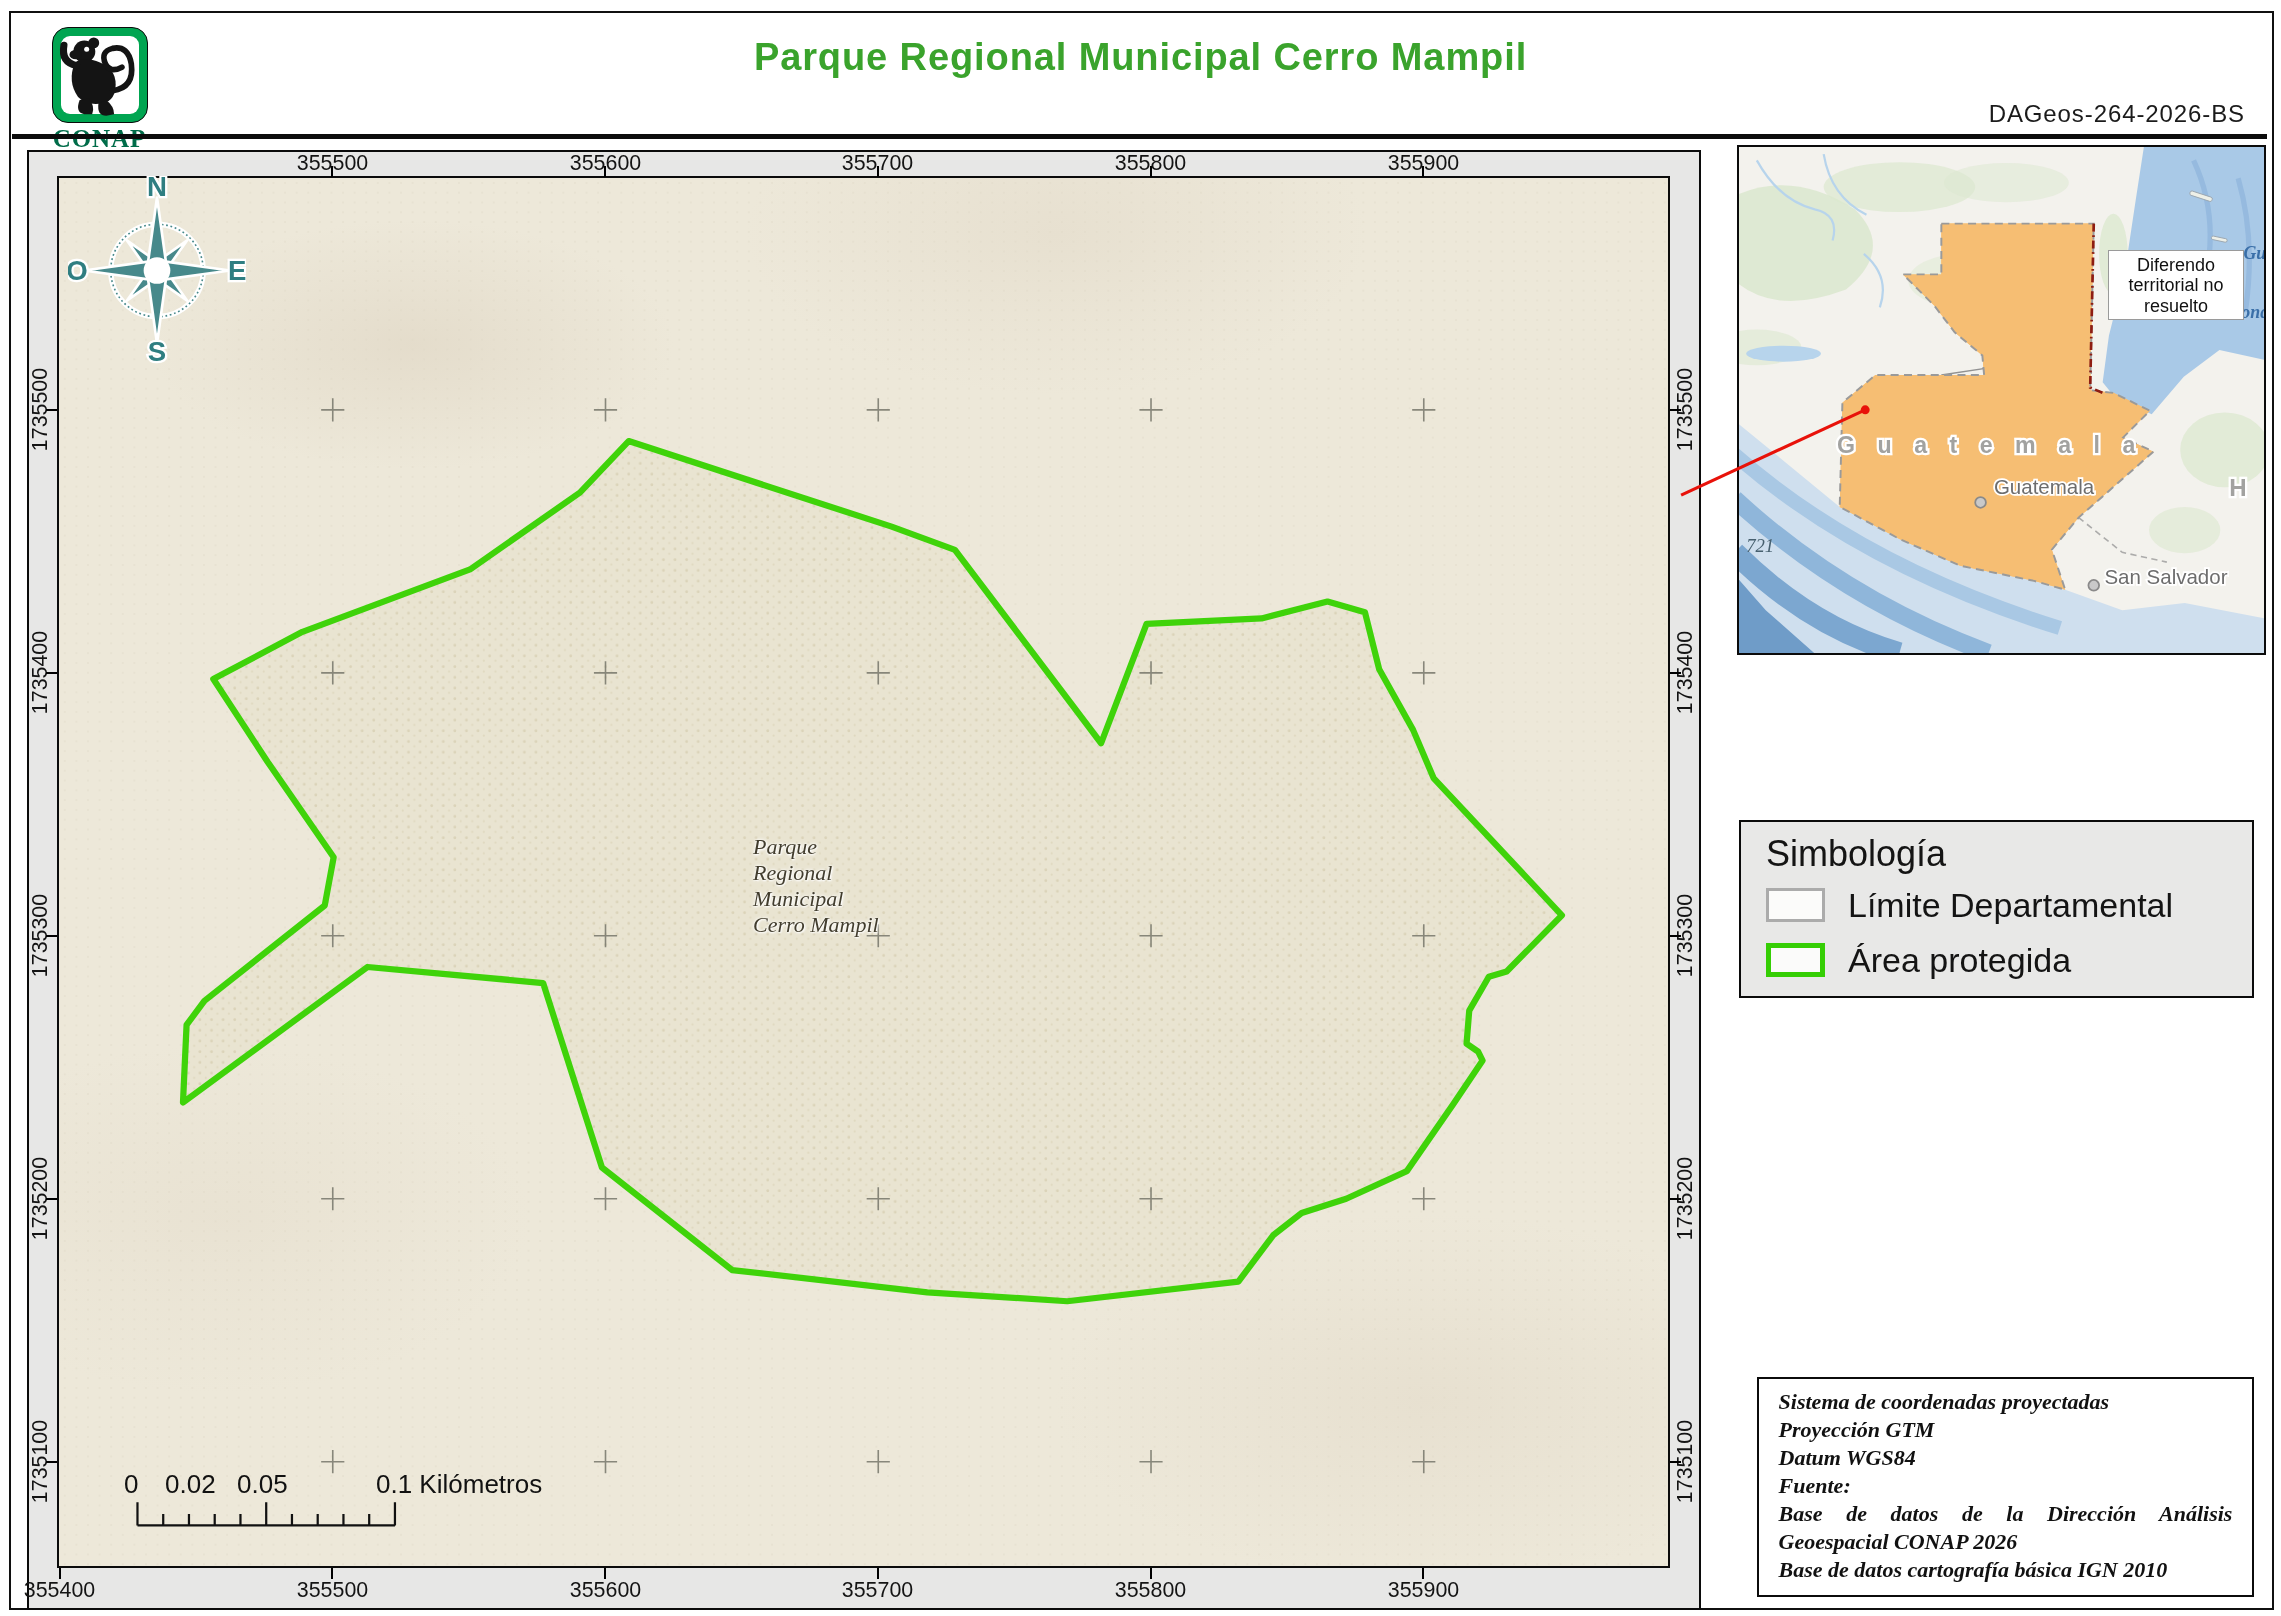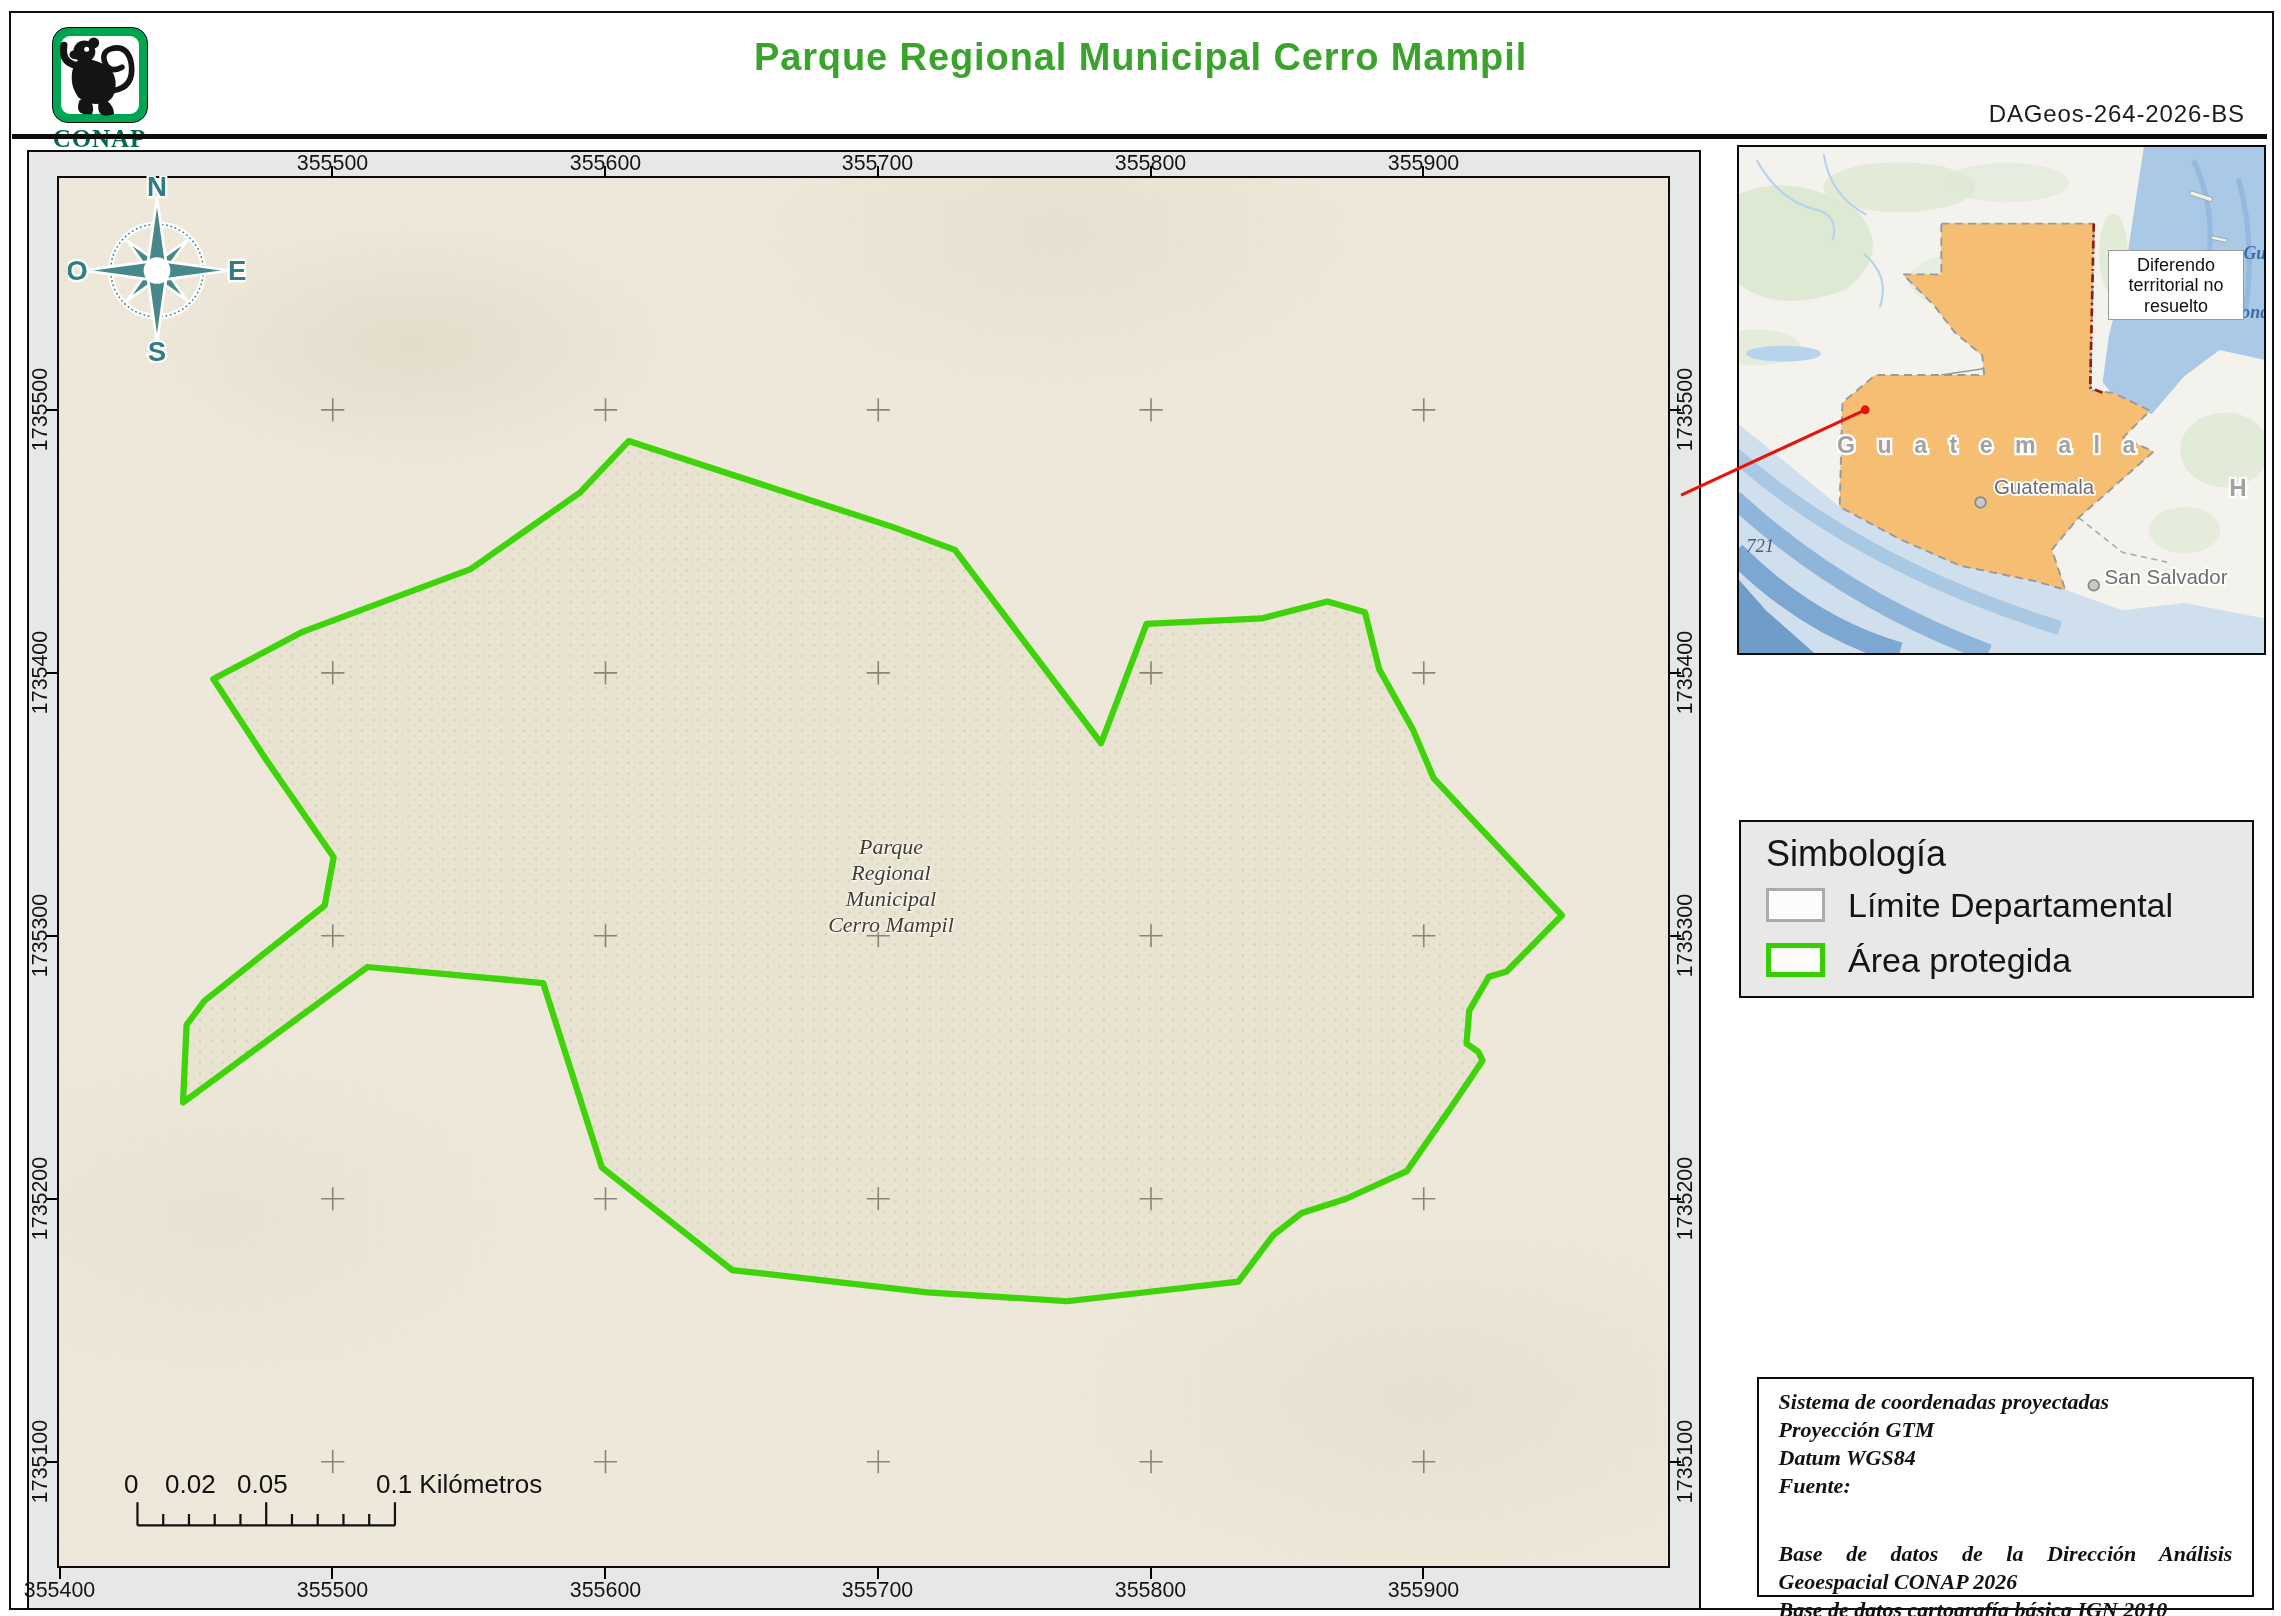--- a/index.html
+++ b/index.html
@@ -33,21 +33,21 @@
       radial-gradient(446px 250px at 10% 75%, rgba(213,200,180,.18), transparent 70%);}
   .map-svg{position:absolute;left:60px;top:179px;width:1608px;height:1387px;}
   .axis-label{position:absolute;font-size:21.4px;color:#141414;text-align:center;line-height:23px;white-space:nowrap;}
   .ylab{transform:rotate(-90deg);}
   .tick-v{position:absolute;width:1.8px;height:10.7px;background:#000;}
   .tick-h{position:absolute;width:10.7px;height:1.8px;background:#000;}
   
   .dept-label{position:absolute;left:588px;top:855px;width:570px;text-align:center;
     font-family:"Liberation Serif",serif;font-size:29px;font-weight:600;letter-spacing:13.4px;
     color:#83837a;text-shadow:0 0 3.6px #f4efe2,0 0 5.3px #f4efe2;}
-  .park-label{position:absolute;left:753px;top:834px;width:276px;text-align:center;
+  .park-label{position:absolute;left:753px;top:834px;width:276px;
     font-family:"Liberation Serif",serif;font-style:italic;font-size:22px;line-height:26px;
     color:#423d2e;text-shadow:0 0 2.7px #fff,0 0 4.5px #fff,0.9px 0.9px 1.8px #fff;}
   
   .compass{position:absolute;left:68px;top:176px;width:178px;height:189px;}
   .compass text{font-family:"Liberation Sans",sans-serif;font-size:31px;font-weight:bold;
     fill:#2f7e81;stroke:#ffffff;stroke-width:5px;paint-order:stroke;text-anchor:middle;}
   
   .scale-label{position:absolute;top:1469px;font-size:26px;color:#111;white-space:nowrap;}
   .scalebar-svg{position:absolute;left:125px;top:1495px;width:294px;height:36px;}
   
@@ -66,21 +66,21 @@
   .swatch{position:absolute;left:0;top:1.8px;width:59px;height:34px;background:#fbfbfa;box-sizing:border-box;}
   .swatch-gray{border:3.6px solid #ababab;}
   .swatch-green{border:5.3px solid #35ce04;}
   .legend-item-label{position:absolute;left:82px;top:0;font-size:34px;color:#141414;white-space:nowrap;}
   
   .info-box{position:absolute;left:1757px;top:1377px;width:497px;height:220px;background:#fff;
     border:2.7px solid #0b0b0b;box-sizing:border-box;
     font-family:"Liberation Serif",serif;font-style:italic;font-weight:bold;
     font-size:22px;line-height:28px;color:#111;padding:9px 19.6px;}
   .info-c{text-align:left;}
-  .info-just{text-align:justify;margin-top:40px;}
+  .info-just{text-align:justify;}
   
   .ins-country{font:bold 26px "Liberation Sans",sans-serif;fill:#a2a2a0;letter-spacing:9px;
     stroke:#fff;stroke-width:5px;paint-order:stroke;}
   .ins-city{font:23px "Liberation Sans",sans-serif;fill:#6d6d6d;stroke:#fff;stroke-width:4px;paint-order:stroke;}
   .ins-ho{font:bold 27px "Liberation Sans",sans-serif;fill:#a2a2a0;letter-spacing:8px;
     stroke:#fff;stroke-width:5px;paint-order:stroke;}
   .ins-depth{font:italic 21px "Liberation Serif",serif;fill:#47606f;}
   .ins-water{font:italic bold 20px "Liberation Serif",serif;fill:#3a6fa8;}
 </style>
 </head>

